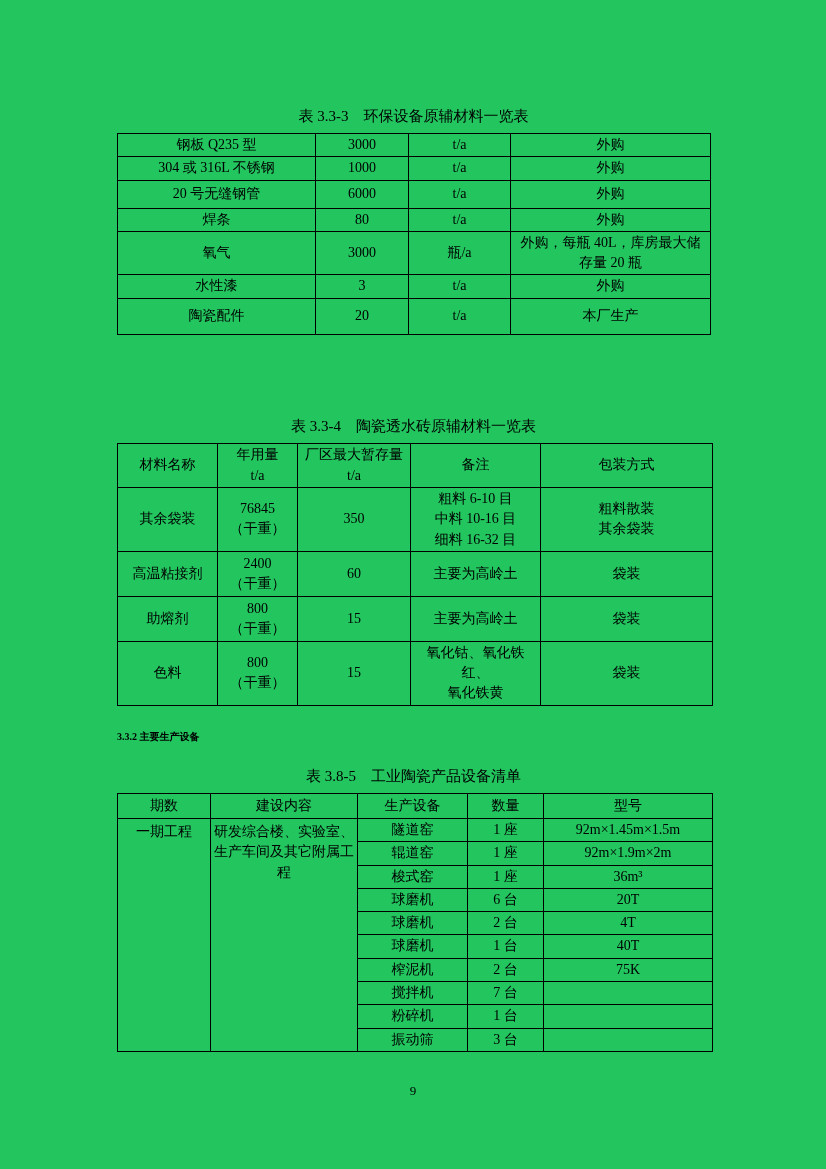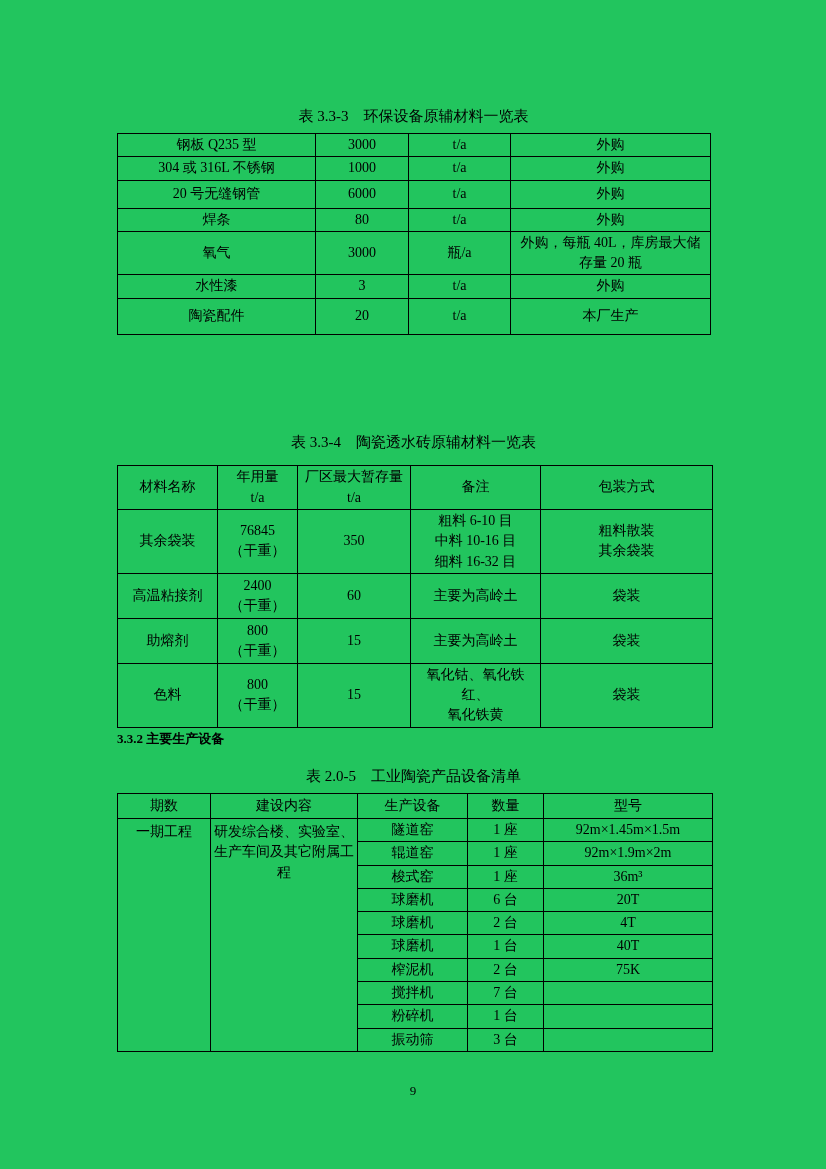--- a/index.html
+++ b/index.html
@@ -35,36 +35,36 @@
     font-weight: normal;
     line-height: 1.45;
     padding: 1px 3px;
     white-space: pre-line;
     overflow: hidden;
   }
   .vtop { vertical-align: top !important; padding-top: 3px !important; }
   .section-heading {
     position: absolute;
     left: 117px;
-    font-size: 13px;
+    font-size: 10px;
     font-weight: bold;
     font-family: "Liberation Serif", "DejaVu Serif", serif;
   }
   .page-number {
     position: absolute;
     left: 0;
     width: 826px;
     text-align: center;
     font-size: 13px;
   }
   #t1 { top: 133px; width: 593px; }
-  #t2 { top: 465px; width: 595px; }
+  #t2 { top: 443px; width: 595px; }
   #t3 { top: 793px; width: 595px; }
   #cap1 { top: 107px; }
-  #cap2 { top: 433px; }
+  #cap2 { top: 417px; }
   #cap3 { top: 767px; }
   #sec  { top: 730px; }
   #pgno { top: 1083px; }
 </style>
 </head>
 <body>
 
 <div class="page">
 
   <div id="cap1" class="caption">表 3.3-3　环保设备原辅材料一览表</div>
@@ -177,21 +177,21 @@
       <td>15</td>
       <td>氧化钴、氧化铁红、
 氧化铁黄</td>
       <td>袋装</td>
     </tr>
   </tbody>
     </table>
 
   <div id="sec" class="section-heading">3.3.2 主要生产设备</div>
 
-  <div id="cap3" class="caption">表 2.0-5　工业陶瓷产品设备清单</div>
+  <div id="cap3" class="caption">表 3.8-5　工业陶瓷产品设备清单</div>
 
   <table id="t3" class="doc-table">
     <colgroup>
       <col style="width:93px">
         <col style="width:147px">
         <col style="width:110px">
         <col style="width:76px">
         <col style="width:169px">
     </colgroup>
     <tbody>

